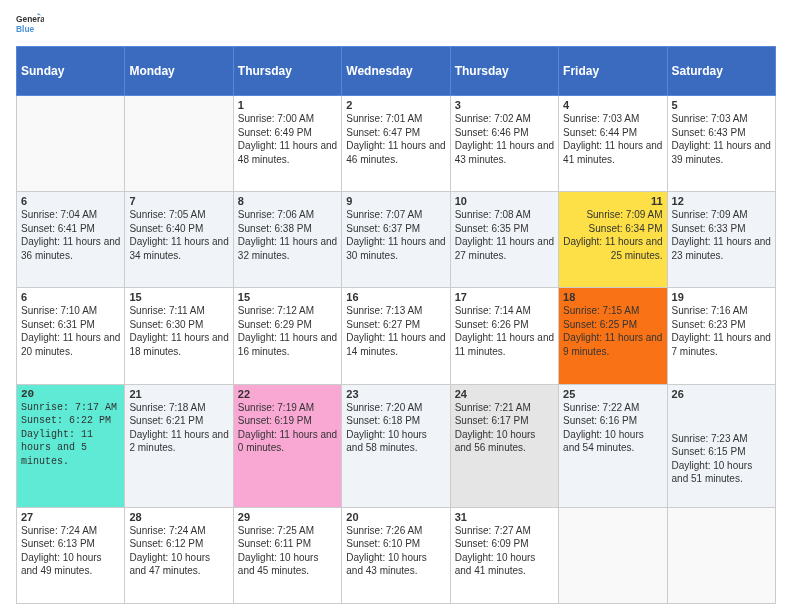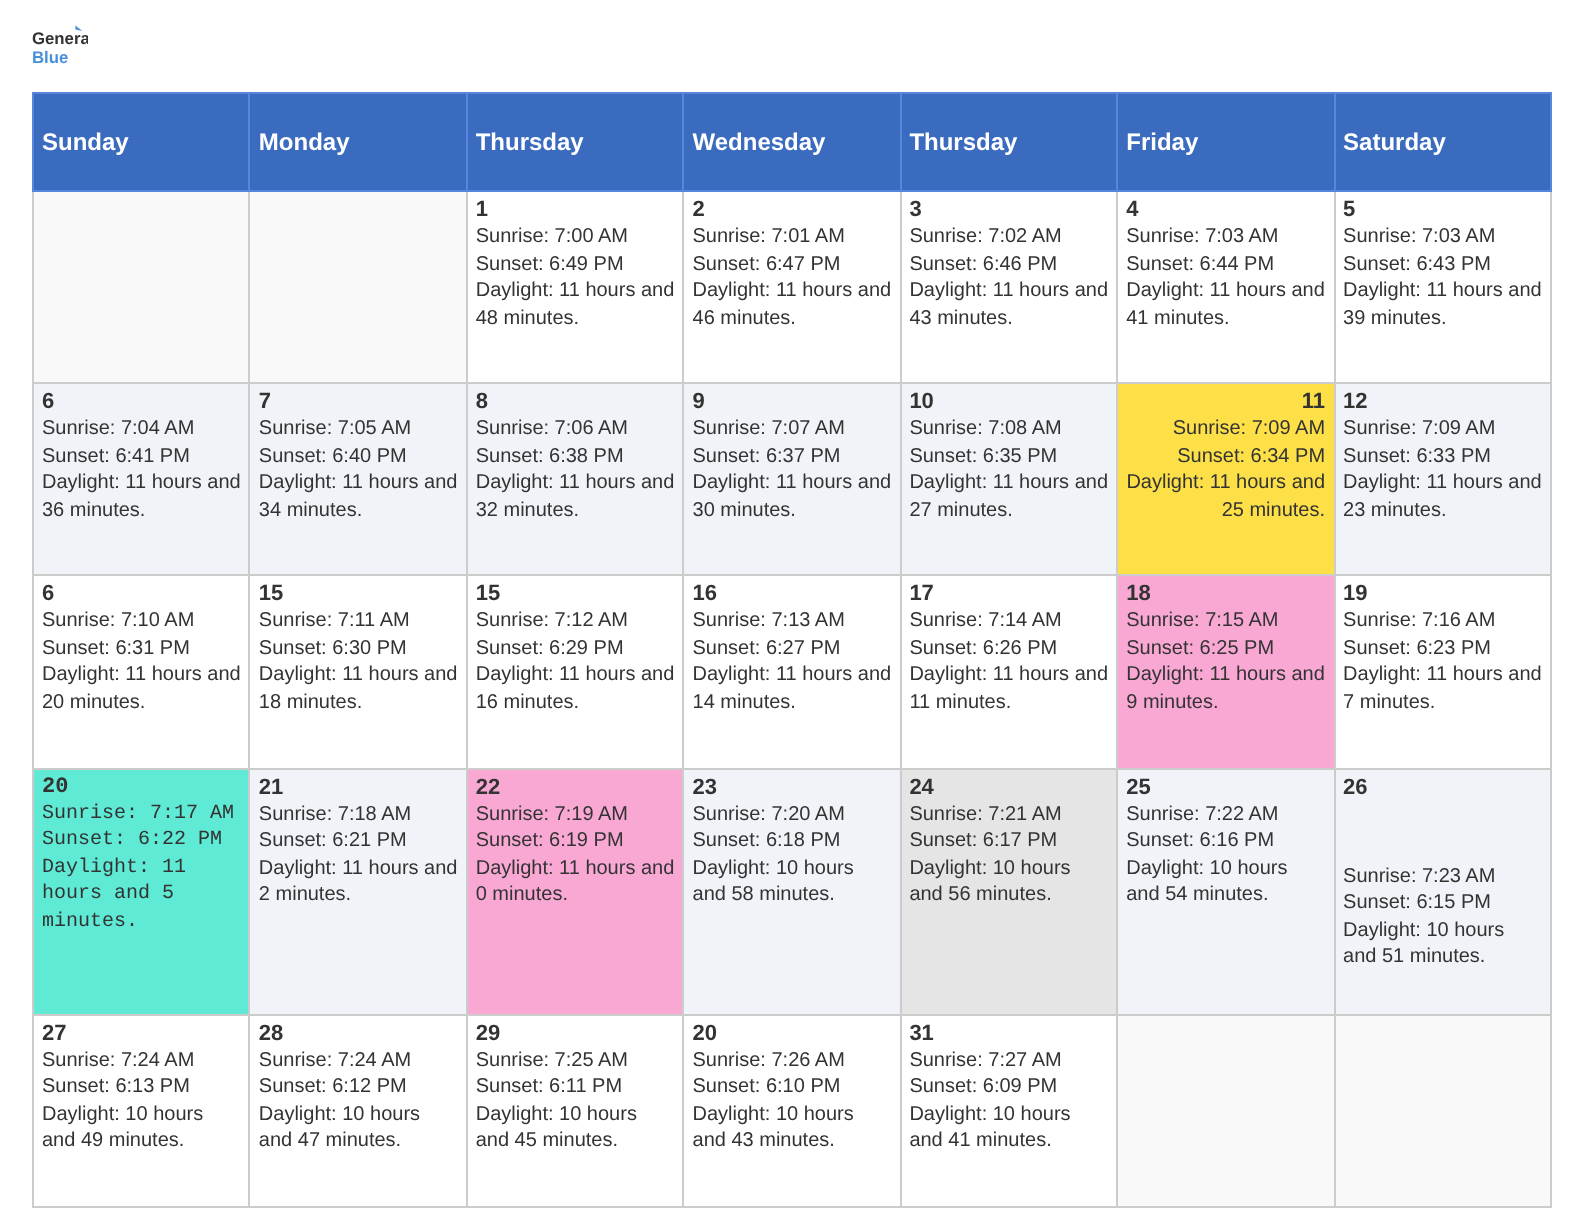--- a/index.html
+++ b/index.html
@@ -224,21 +224,21 @@
             <div class="day-info" style="white-space: pre-line;">Sunrise: 7:13 AM
 Sunset: 6:27 PM
 Daylight: 11 hours and 14 minutes.</div>
           </td>
           <td style="background: rgb(255, 255, 255);">
             <span class="day-num">17</span>
             <div class="day-info" style="white-space: pre-line;">Sunrise: 7:14 AM
 Sunset: 6:26 PM
 Daylight: 11 hours and 11 minutes.</div>
           </td>
-          <td style="background: #f9a8d4;">
+          <td style="background: #f97316;">
             <span class="day-num">18</span>
             <div class="day-info" style="white-space: pre-line;">Sunrise: 7:15 AM
 Sunset: 6:25 PM
 Daylight: 11 hours and 9 minutes.</div>
           </td>
           <td style="background: rgb(255, 255, 255);">
             <span class="day-num">19</span>
             <div class="day-info" style="white-space: pre-line;">Sunrise: 7:16 AM
 Sunset: 6:23 PM
 Daylight: 11 hours and 7 minutes.</div>

